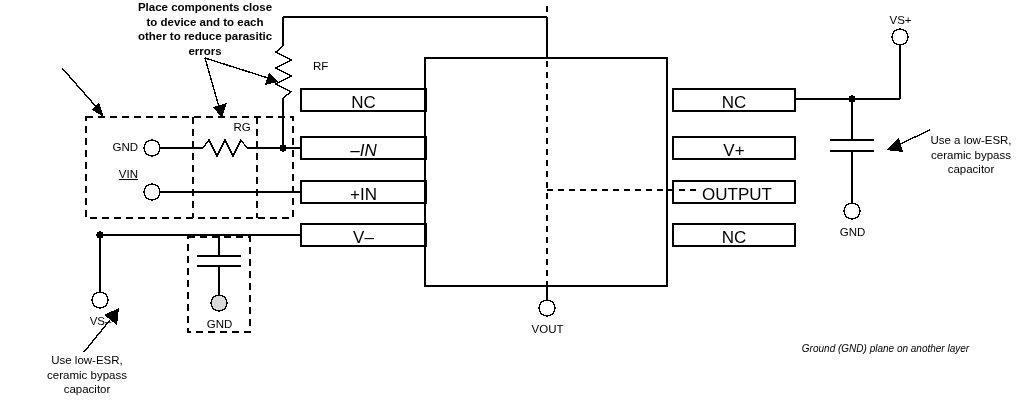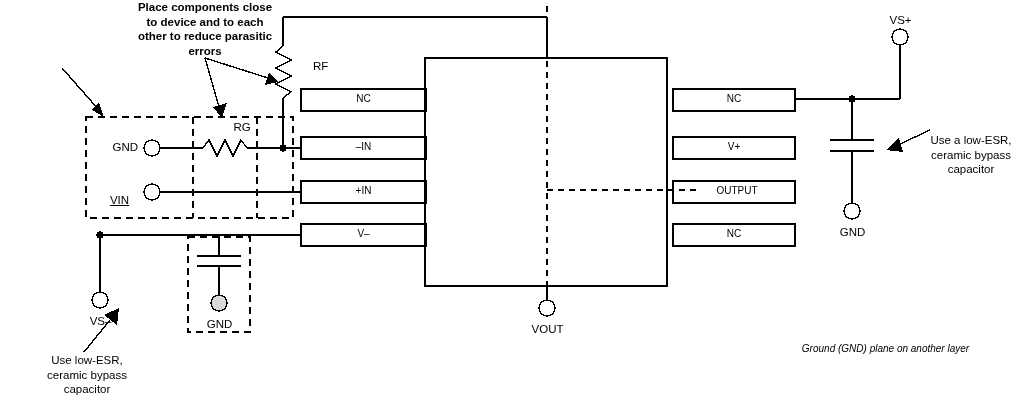--- a/index.html
+++ b/index.html
@@ -1,20 +1,20 @@
 <!DOCTYPE html>
 <html><head>
 <meta charset="utf-8">
 <style>
   html,body{margin:0;padding:0;background:#ffffff;}
   body{font-family:"Liberation Sans", sans-serif;}
   #stage{position:relative;width:1021px;height:401px;background:#ffffff;overflow:hidden;}
   #stage svg{position:absolute;left:0;top:0;}
   .note{position:absolute;font-size:11.5px;line-height:14.5px;color:#000;text-align:center;white-space:pre-line;}
-  .pinlabel{position:absolute;font-size:10px;color:#000;text-align:center;}
+  .pinlabel{position:absolute;font-size:17px;color:#000;text-align:center;}
   .termlabel{position:absolute;font-size:11.5px;color:#000;text-align:center;}
   .complabel{position:absolute;font-size:11.5px;color:#000;text-align:center;padding-left:17px;}
   .bottomnote{position:absolute;font-size:10px;color:#000;text-align:center;font-style:italic;}
 </style>
 </head>
 <body>
 
 <div id="stage">
 
   <svg width="1021" height="401" viewBox="0 0 1021 401">
@@ -106,33 +106,33 @@
 errors</div>
   <div class="note" style="left:921px;top:133px;width:100px;">Use a low-ESR,
 ceramic bypass
 capacitor</div>
   <div class="note" style="left:22px;top:353px;width:130px;">Use low-ESR,
 ceramic bypass
 capacitor</div>
   <div class="bottomnote" style="left:758px;top:343px;width:255px;">Ground (GND) plane on another layer</div>
 
   <div class="pinlabel" style="left:301px;top:93px;width:125px;">NC</div>
-  <div class="pinlabel" style="left:301px;top:141px;width:125px;">–IN</div>
+  <div class="pinlabel" style="left:301px;top:141px;width:125px;font-style:italic;">–IN</div>
   <div class="pinlabel" style="left:301px;top:185px;width:125px;">+IN</div>
   <div class="pinlabel" style="left:301px;top:228px;width:125px;">V–</div>
 
   <div class="pinlabel" style="left:673px;top:93px;width:122px;">NC</div>
   <div class="pinlabel" style="left:673px;top:141px;width:122px;">V+</div>
   <div class="pinlabel" style="left:676px;top:185px;width:122px;">OUTPUT</div>
   <div class="pinlabel" style="left:673px;top:228px;width:122px;">NC</div>
 
   <div class="complabel" style="left:296px;top:60px;width:40px;text-align:left;">RF</div>
   <div class="complabel" style="left:205px;top:121px;width:40px;">RG</div>
 
   <div class="termlabel" style="left:98px;top:141px;width:40px;text-align:right;">GND</div>
-  <div class="termlabel" style="left:101px;top:194px;width:37px;text-decoration:underline;">VIN</div>
+  <div class="termlabel" style="left:101px;top:168px;width:37px;text-align:right;text-decoration:underline;">VIN</div>
   <div class="termlabel" style="left:78px;top:315px;width:45px;">VS–</div>
   <div class="termlabel" style="left:197px;top:318px;width:45px;">GND</div>
   <div class="termlabel" style="left:524px;top:323px;width:47px;">VOUT</div>
   <div class="termlabel" style="left:878px;top:14px;width:45px;">VS+</div>
   <div class="termlabel" style="left:830px;top:226px;width:45px;">GND</div>
 
 </div>
 
 </body></html>

